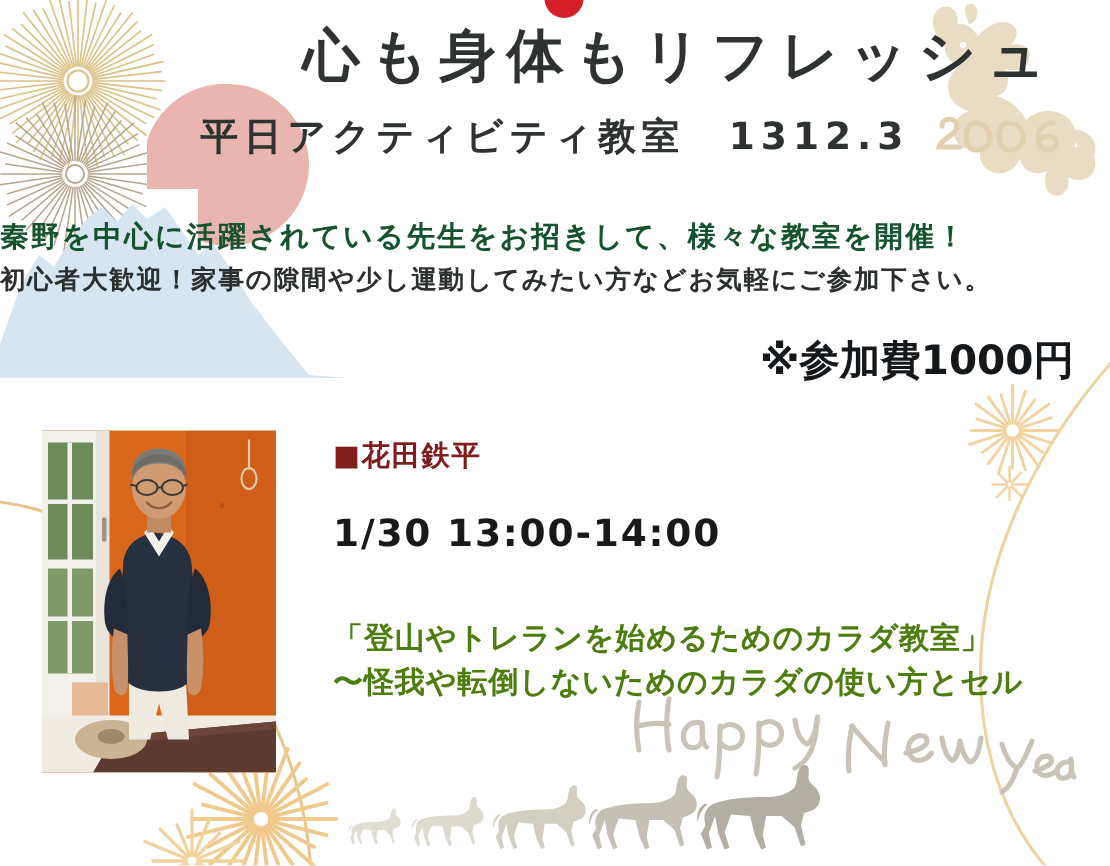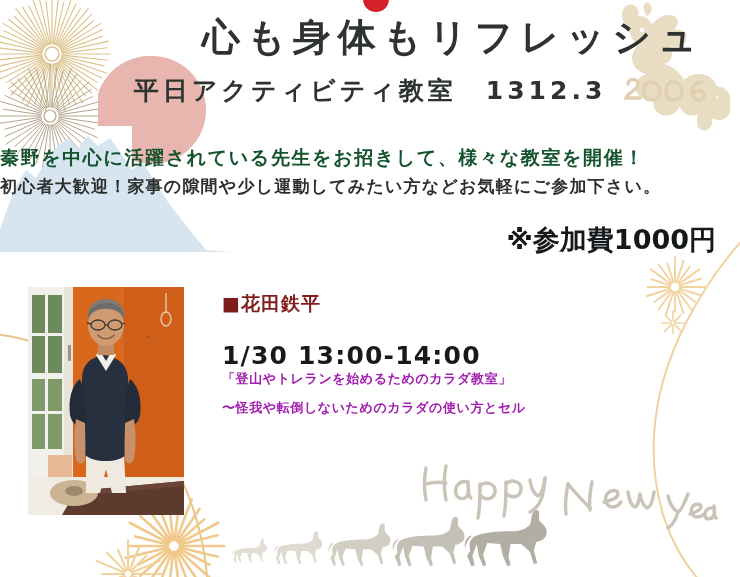--- a/index.html
+++ b/index.html
@@ -129,25 +129,26 @@
     left: 222px; top: 341px;
     font-size: 25px;
     font-weight: 600;
     letter-spacing: 1.2px;
     color: #17191b;
     white-space: nowrap;
   }
   .session-line {
     position: absolute;
     left: 222px;
-    font-size: 13px;
+    font-size: 20px;
     font-weight: 600;
     letter-spacing: 0.6px;
-    color: #a21caf;
-    white-space: nowrap;
+    color: #4d7c0f;
+    white-space: nowrap;
+    margin-top: 42px;
   }
   #session-title { top: 370px; }
   #session-sub-1  { top: 399px; }
   #session-sub-2  { top: 428px; }
 
   #hny {
     position: absolute;
     left: 418px; top: 452px;
     width: 300px; height: 82px;
   }

